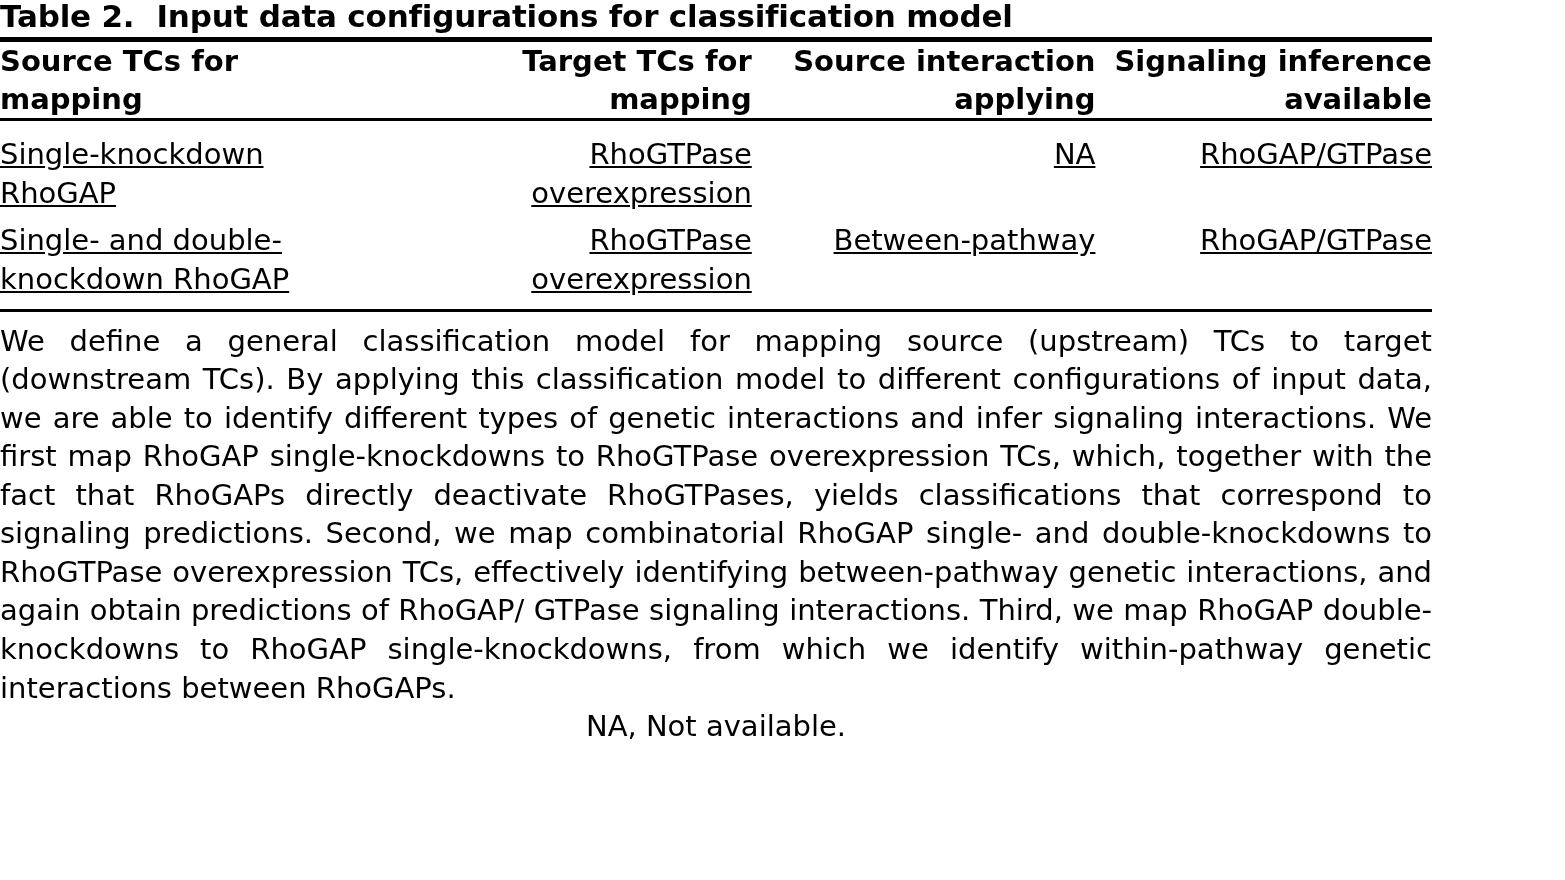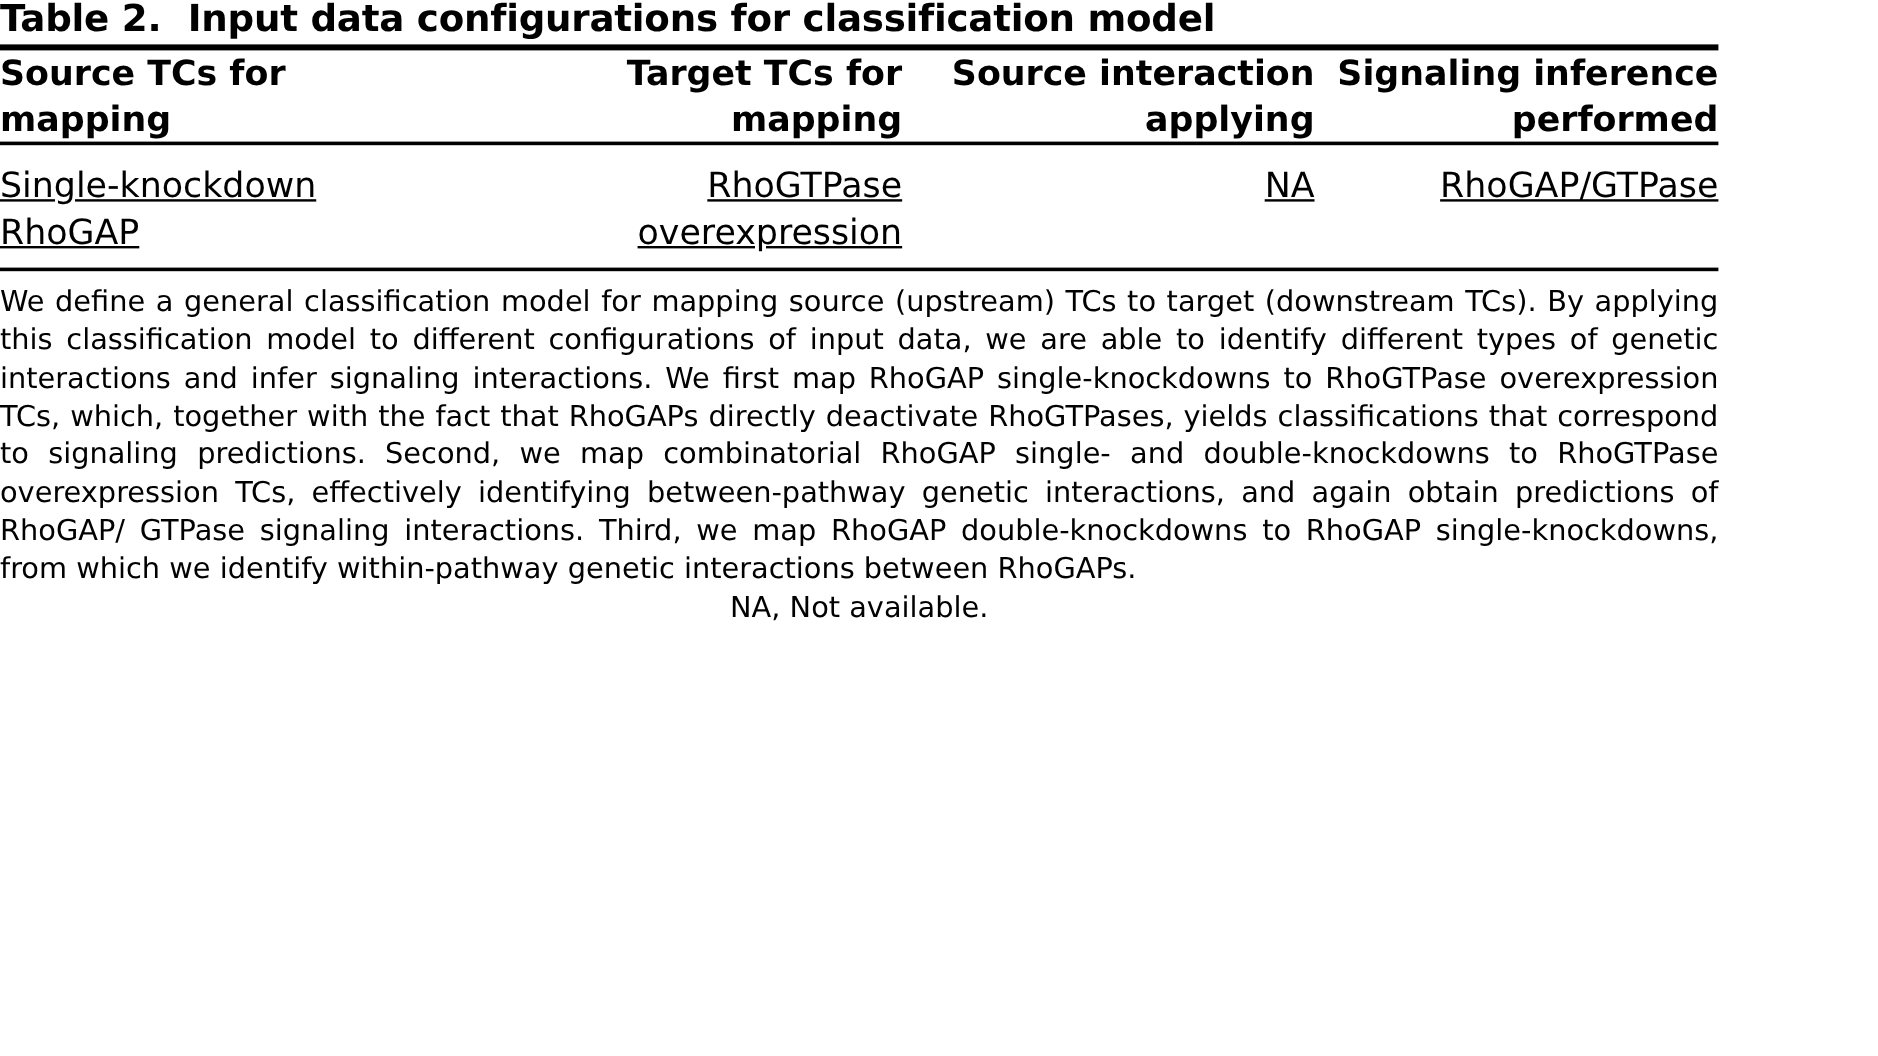--- a/index.html
+++ b/index.html
@@ -77,21 +77,21 @@
   .center { text-align: right; }
 
   .head-block { display: block; }
 
   .body-rows .td-cell { padding-top: 8px; }
   .body-rows tr:first-child .td-cell { padding-top: 14px; }
   .body-rows tr:last-child .td-cell { padding-bottom: 10px; }
 
   
   .footnote {
-    font-size: 24px;
+    font-size: 29px;
     line-height: 1.33;
     text-align: justify;
     text-justify: inter-word;
     padding-top: 10px;
   }
   .footnote p {
     margin: 0;
   }
   .footnote p.na-line {
     text-align: center;
@@ -124,21 +124,21 @@
         <th class="th-cell center">
           <span class="head-block">Target TCs for</span>
           <span class="head-block">mapping</span>
         </th>
         <th class="th-cell center">
           <span class="head-block">Source interaction</span>
           <span class="head-block">applying</span>
         </th>
         <th class="th-cell center">
           <span class="head-block">Signaling inference</span>
-          <span class="head-block">performed</span>
+          <span class="head-block">available</span>
         </th>
       </tr>
     </thead>
   </table>
 
   <div class="rule-thin"></div>
 
   <table class="tbl body-rows">
     <colgroup>
       <col class="col-1">
@@ -152,20 +152,32 @@
           <span class="head-block">Single-knockdown</span>
           <span class="head-block l2">RhoGAP</span>
         </td>
         <td class="td-cell center">
           <span class="head-block">RhoGTPase</span>
           <span class="head-block">overexpression</span>
         </td>
         <td class="td-cell center">NA</td>
         <td class="td-cell center">RhoGAP/GTPase</td>
       </tr>
+      <tr>
+        <td class="td-cell left">
+          <span class="head-block">Single- and double-</span>
+          <span class="head-block l2">knockdown RhoGAP</span>
+        </td>
+        <td class="td-cell center">
+          <span class="head-block">RhoGTPase</span>
+          <span class="head-block">overexpression</span>
+        </td>
+        <td class="td-cell center">Between-pathway</td>
+        <td class="td-cell center">RhoGAP/GTPase</td>
+      </tr>
     </tbody>
   </table>
 
   <div class="rule-thin"></div>
 
   <div class="footnote">
     <p>We define a general classification model for mapping source (upstream) TCs to target (downstream TCs). By applying this classification model to different configurations of input data, we are able to identify different types of genetic interactions and infer signaling interactions. We first map RhoGAP single-knockdowns to RhoGTPase overexpression TCs, which, together with the fact that RhoGAPs directly deactivate RhoGTPases, yields classifications that correspond to signaling predictions. Second, we map combinatorial RhoGAP single- and double-knockdowns to RhoGTPase overexpression TCs, effectively identifying between-pathway genetic interactions, and again obtain predictions of RhoGAP/ GTPase signaling interactions. Third, we map RhoGAP double-knockdowns to RhoGAP single-knockdowns, from which we identify within-pathway genetic interactions between RhoGAPs.</p>
     <p class="na-line">NA, Not available.</p>
   </div>
 

